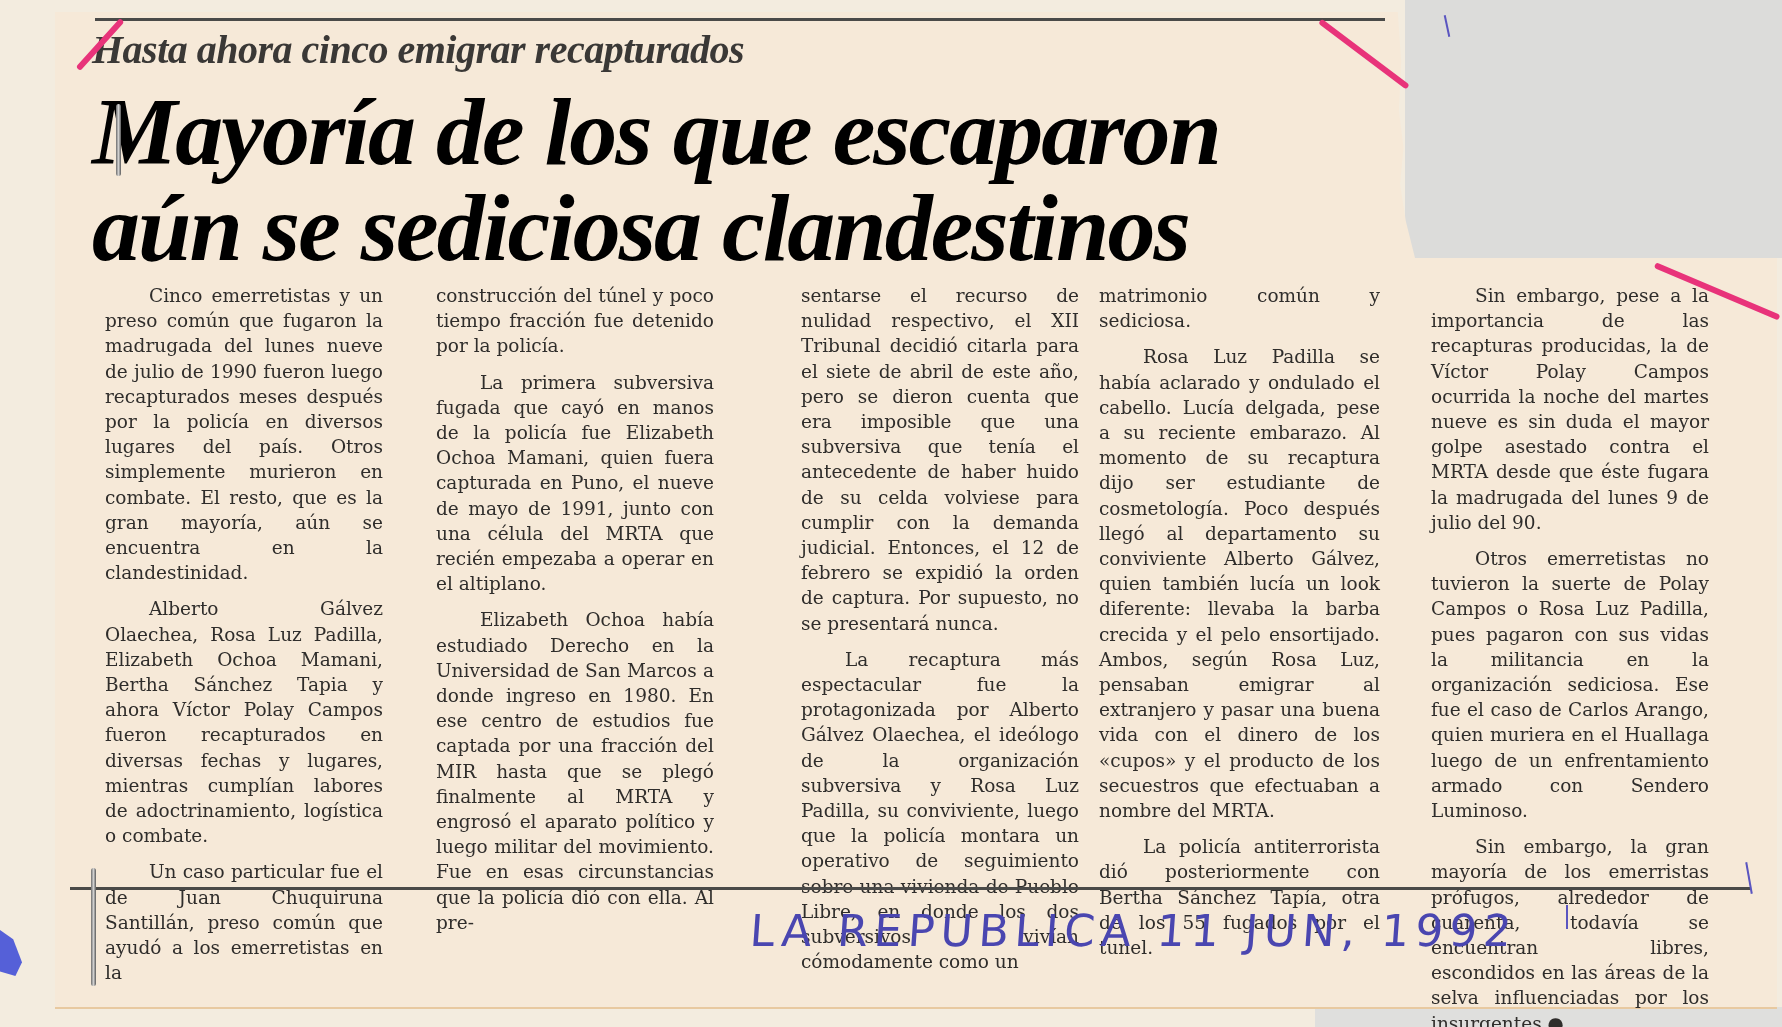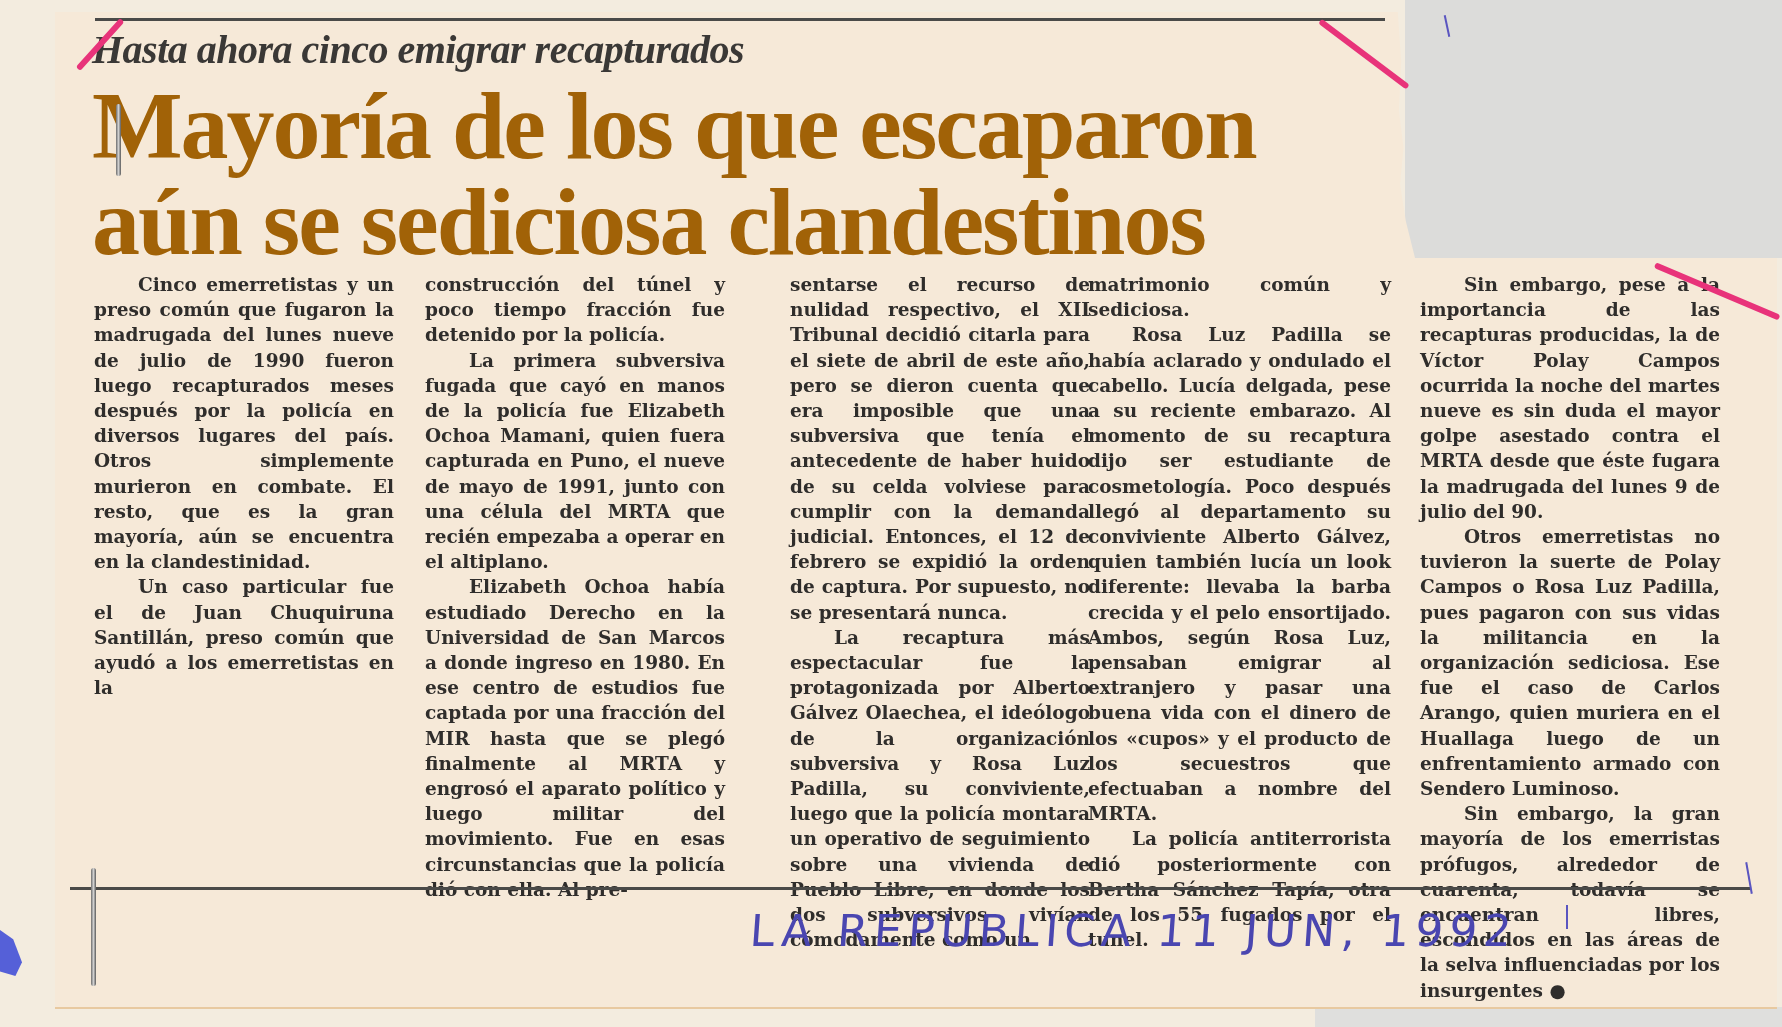--- a/index.html
+++ b/index.html
@@ -40,30 +40,30 @@
   }
   .rule-bottom {
     position:absolute; left:70px; top:887px; width:1680px; height:3px; background:#4a4a48;
   }
   .kicker {
     position:absolute; left:92px; top:26px;
     font-family:"Liberation Serif", serif; font-style:italic; font-weight:bold;
     font-size:40px; color:#3a3836; letter-spacing:-0.5px;
   }
   .headline {
-    position:absolute; left:92px; top:78px; width:1300px;
+    position:absolute; left:92px; top:84px; width:1300px;
     font-family:"Liberation Serif", serif; font-weight:bold;
-    font-size:96px; line-height:96px; color:#a16207; letter-spacing:-2px;
+    font-size:96px; line-height:96px; color:#000000; letter-spacing:-2px;font-style:italic;
   }
   .column {
     position:absolute; top:272px;
     font-family:"DejaVu Serif", serif; font-size:18.5px; line-height:25.2px;
     color:#2f2d2b; text-align:justify; hyphens:none;
   }
-  .column p { margin:0; text-indent:0;font-weight:bold; }
+  .column p { margin:11px; text-indent:0; }
   .column p.indent { text-indent:44px; }
   .col1 { left:94px; width:300px; }
   .col2 { left:425px; width:300px; }
   .col3 { left:790px; width:300px; }
   .col4 { left:1088px; width:303px; }
   .col5 { left:1420px; width:300px; }
   .handwriting {
     position:absolute; left:750px; top:905px;
     font-family:"DejaVu Sans", sans-serif; font-size:44px; color:#4a46b0;
     letter-spacing:6px; font-weight:normal; transform:skewX(-4deg);
@@ -100,20 +100,21 @@
 
 <div class="kicker">Hasta ahora cinco emigrar recapturados</div>
 
 <div class="headline">
   <div>Mayoría de los que escaparon</div>
   <div>aún se sediciosa clandestinos</div>
 </div>
 
 <div class="column col1">
   <p class="indent">Cinco emerretistas y un preso común que fugaron la madrugada del lunes nueve de julio de 1990 fueron luego recapturados meses después por la policía en diversos lugares del país. Otros simplemente murieron en combate. El resto, que es la gran mayoría, aún se encuentra en la clandestinidad.</p>
+  <p class="indent">Alberto Gálvez Olaechea, Rosa Luz Padilla, Elizabeth Ochoa Mamani, Bertha Sánchez Tapia y ahora Víctor Polay Campos fueron recapturados en diversas fechas y lugares, mientras cumplían labores de adoctrinamiento, logística o combate.</p>
   <p class="indent">Un caso particular fue el de Juan Chuquiruna Santillán, preso común que ayudó a los emerretistas en la</p>
 </div>
 
 <div class="column col2">
   <p>construcción del túnel y poco tiempo fracción fue detenido por la policía.</p>
   <p class="indent">La primera subversiva fugada que cayó en manos de la policía fue Elizabeth Ochoa Mamani, quien fuera capturada en Puno, el nueve de mayo de 1991, junto con una célula del MRTA que recién empezaba a operar en el altiplano.</p>
   <p class="indent">Elizabeth Ochoa había estudiado Derecho en la Universidad de San Marcos a donde ingreso en 1980. En ese centro de estudios fue captada por una fracción del MIR hasta que se plegó finalmente al MRTA y engrosó el aparato político y luego militar del movimiento. Fue en esas circunstancias que la policía dió con ella. Al pre-</p>
 </div>
 
 <div class="column col3">

